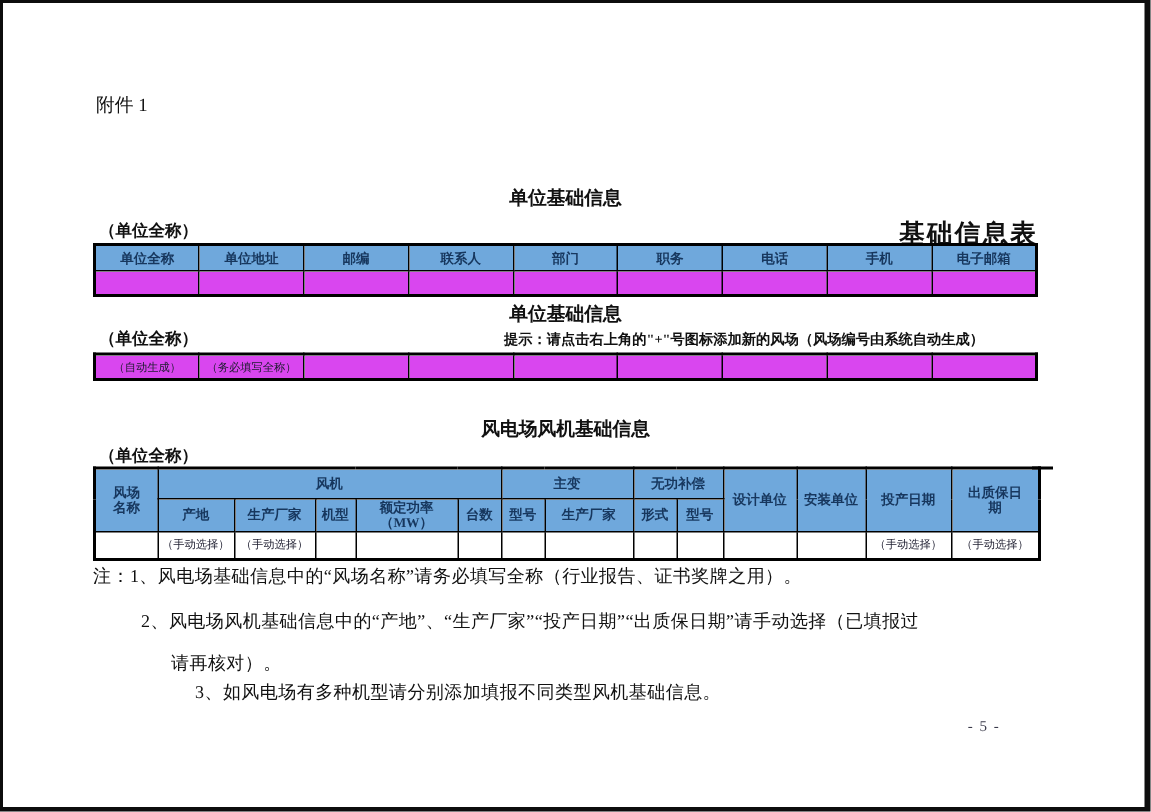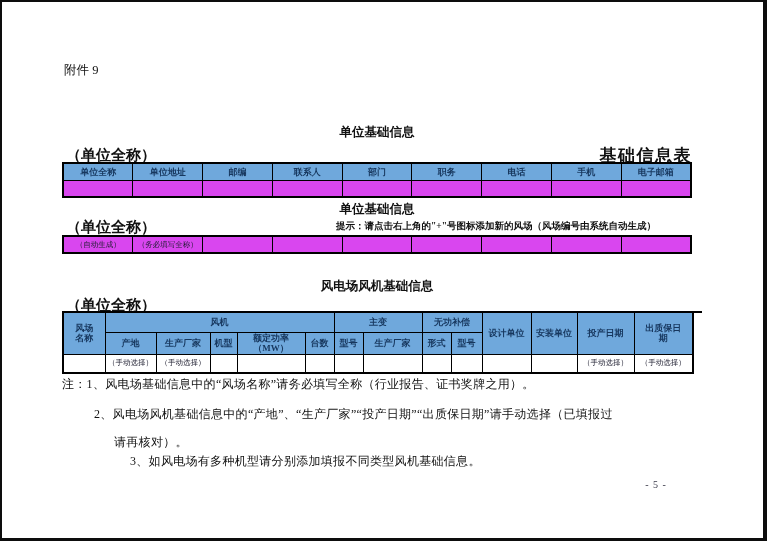--- a/index.html
+++ b/index.html
@@ -23,21 +23,21 @@
     position:absolute; left:62px; top:96px; width:630px;
     text-align:right; font-weight:bold; font-size:17px; letter-spacing:1.5px;margin-top:48px;
   }
   .sec-title {
     position:absolute; left:62px; width:630px; text-align:center;
     font-weight:bold; font-size:12.5px;
   }
   .s1 { top:124px; }
   .s2 { top:201px; }
   .s3 { top:278px; }
-  .unit-label { position:absolute; left:66px; font-size:15px; font-weight:bold; }
+  .unit-label { position:absolute; left:66px; font-size:11px; font-weight:bold; }
   .u1 { top:146px; }
   .u2 { top:218px; }
   .u3 { top:296px; }
   .hint { position:absolute; left:336px; top:220px; font-size:9.5px; font-weight:bold; }
 
   table.t {
     position:absolute; left:62px; width:630px;
     border-collapse:collapse; table-layout:fixed;
     border:2px solid #000;
     padding-left:40px;
@@ -71,21 +71,21 @@
   .pagenum {
     position:absolute; left:628px; top:479px; width:56px;
     text-align:center; font-size:10px; color:#3a3a4a; letter-spacing:1px;
   }
 </style>
 </head>
 <body>
 
 <div class="frame"></div>
 
-<div class="attachment">附件 9</div>
+<div class="attachment">附件 1</div>
 <div class="doc-title">基础信息表</div>
 
 <div class="sec-title s1">单位基础信息</div>
 <div class="unit-label u1">（单位全称）</div>
 
 <table class="t t1">
   <tbody>
       <tr>
     <th>单位全称</th>
     <th>单位地址</th>

